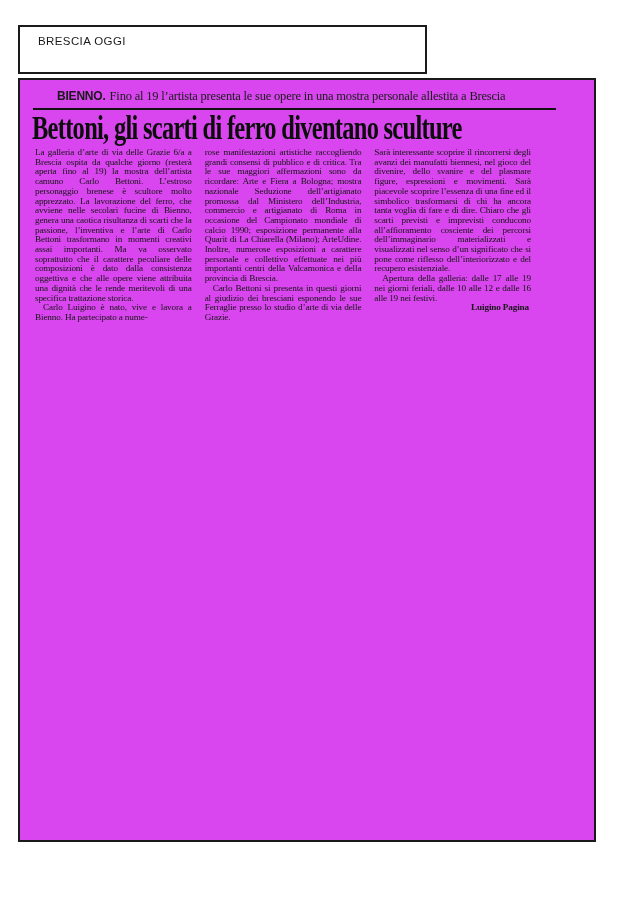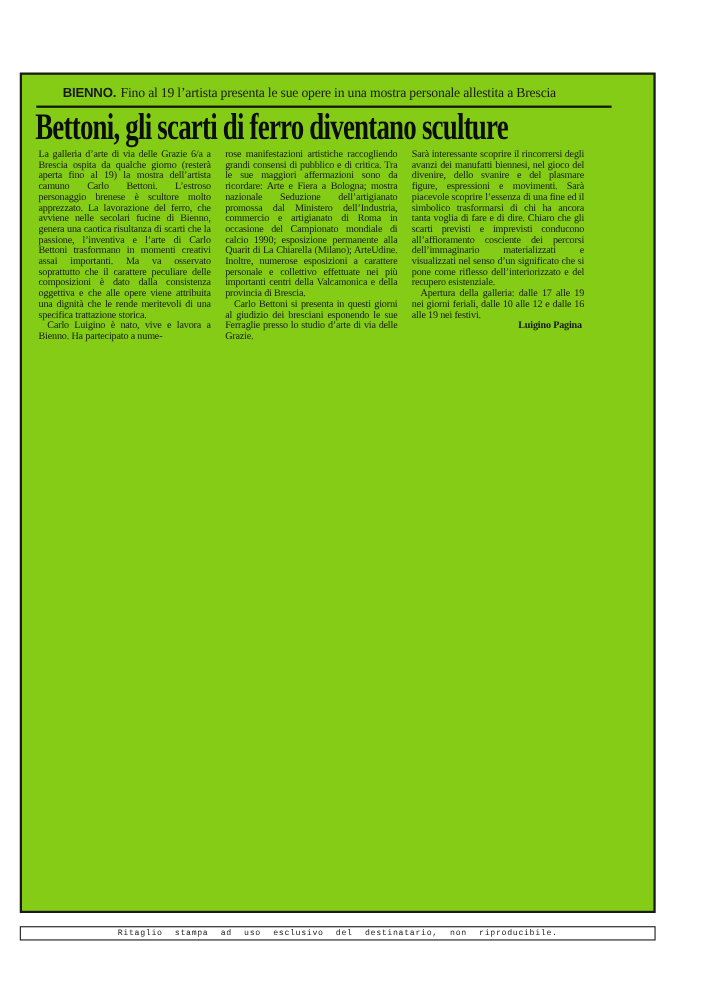--- a/index.html
+++ b/index.html
@@ -30,22 +30,22 @@
     width: 38px; font-family: "Liberation Sans", sans-serif;
     font-size: 6.5px; color: #3d3d3d;
   }
   .meta-value {
     font-family: "Liberation Sans", sans-serif; font-size: 11px;
     font-weight: 700; color: #111;
   }
 
   
   .main-box {
-    position: absolute; left: 18px; top: 66px; width: 578px; height: 764px;
-    border: 2px solid #1a1a1a; background: #84cc16;
+    position: absolute; left: 18px; top: 78px; width: 578px; height: 764px;
+    border: 2px solid #1a1a1a; background: #d946ef;
   }
   .kicker {
     position: absolute; left: 37px; top: 9px;
     font-size: 12.5px; letter-spacing: -0.2px; white-space: nowrap;
   }
   .kicker-loc {
     font-family: "Liberation Sans", sans-serif; font-weight: 700;
     font-size: 12px; margin-right: 4px;
   }
   .kicker-rule {
@@ -84,20 +84,23 @@
     font-family: "Liberation Mono", "DejaVu Sans Mono", monospace;
     font-size: 7.5px; letter-spacing: 0.6px; word-spacing: 6px;
     color: #222; white-space: nowrap;
   }
 </style>
 </head>
 <body>
 
 <div class="page">
 
+  <div class="masthead-box">
+    <div class="masthead-name">BRESCIA OGGI</div>
+  </div>
 
 
   <div class="main-box">
 
     <div class="kicker">
       <span class="kicker-loc">BIENNO.</span><span>Fino al 19 l’artista presenta le sue opere in una mostra personale allestita a Brescia</span>
     </div>
 
     <div class="kicker-rule"></div>
 
@@ -117,17 +120,14 @@
 
       <div class="article-col">
         <p>Sarà interessante scoprire il rincorrersi degli avanzi dei manufatti biennesi, nel gioco del divenire, dello svanire e del plasmare figure, espressioni e movimenti. Sarà piacevole scoprire l’essenza di una fine ed il simbolico trasformarsi di chi ha ancora tanta voglia di fare e di dire. Chiaro che gli scarti previsti e imprevisti conducono all’affioramento cosciente dei percorsi dell’immaginario materializzati e visualizzati nel senso d’un significato che si pone come riflesso dell’interiorizzato e del recupero esistenziale.</p>
         <p>Apertura della galleria: dalle 17 alle 19 nei giorni feriali, dalle 10 alle 12 e dalle 16 alle 19 nei festivi.</p>
         <p class="byline">Luigino Pagina</p>
       </div>
 
     </div>
   </div>
 
-  <div class="footer-strip">
-    <span class="footer-text">Ritaglio stampa ad uso esclusivo del destinatario, non riproducibile.</span>
-  </div>
 
 </div>
 
 </body></html>

